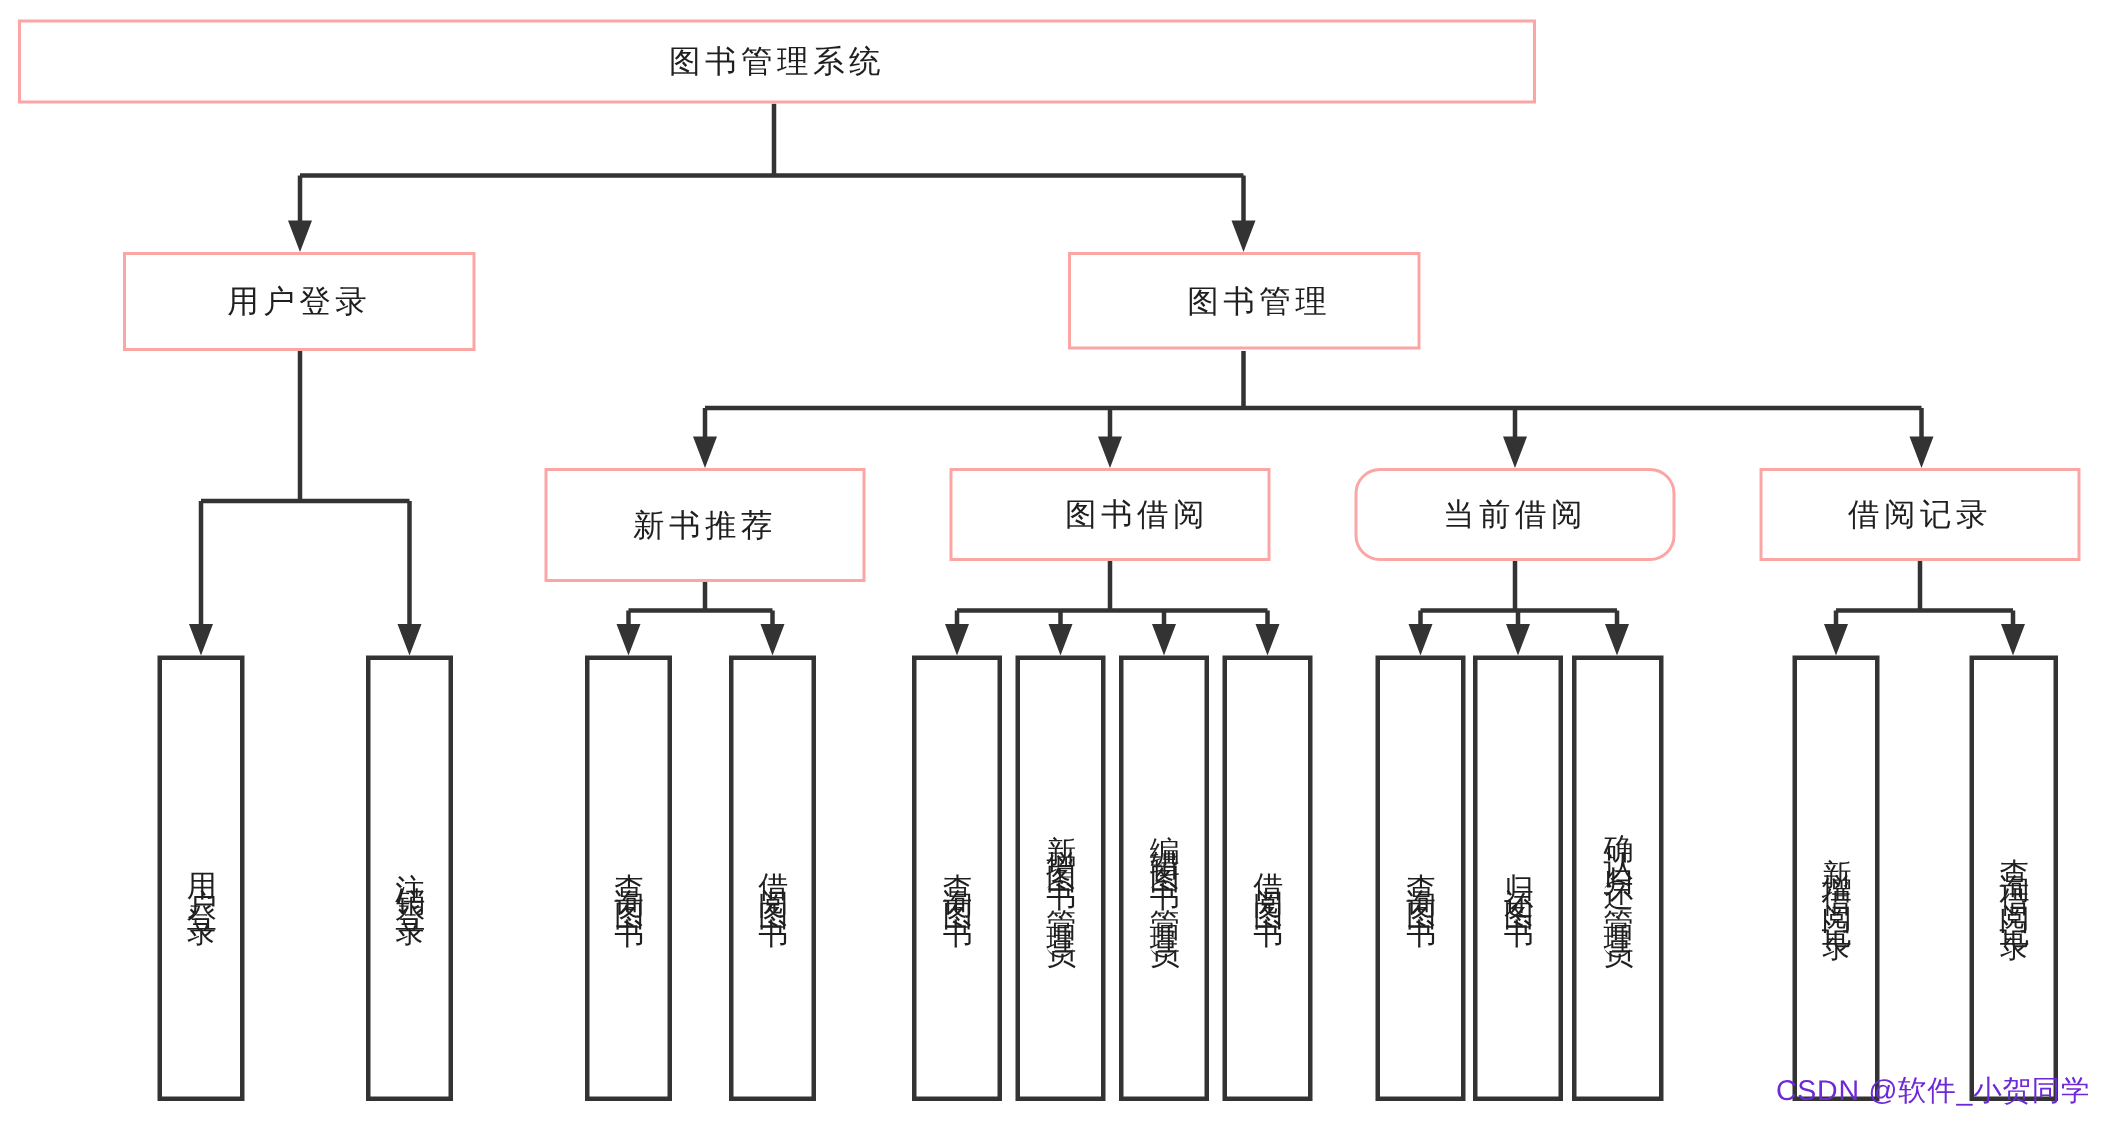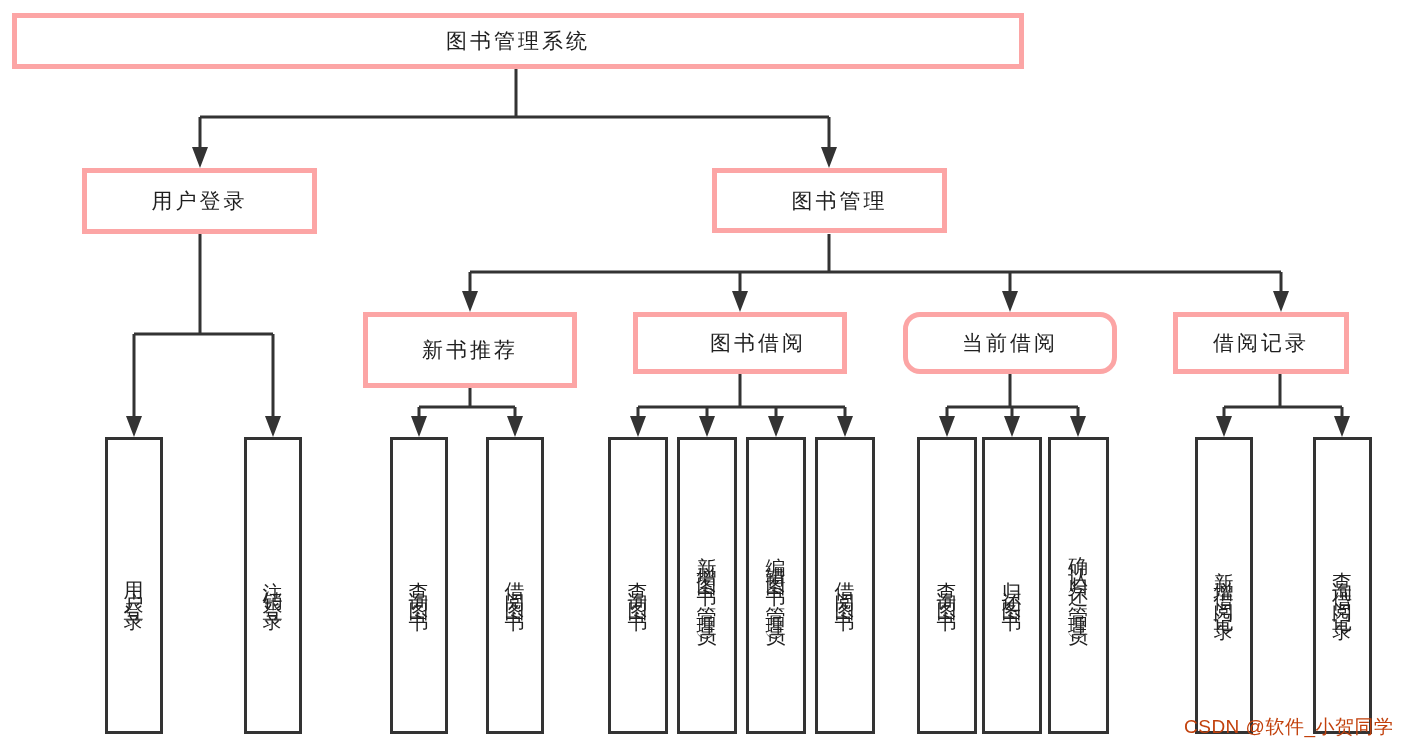--- a/index.html
+++ b/index.html
@@ -18,21 +18,21 @@
   }
   .connector-svg {
     position: absolute;
     left: 0;
     top: 0;
     pointer-events: none;
   }
   .hnode {
     position: absolute;
     box-sizing: border-box;
-    border: 5px solid #fca5a5;
+    border: 2px solid #fca5a5;
     background: #ffffff;
     display: flex;
     align-items: center;
     justify-content: center;
     font-size: 21px;
     letter-spacing: 3px;
     white-space: nowrap;
   }
   .hnode.root { font-size: 21px; }
   .vnode {
@@ -51,21 +51,21 @@
     text-orientation: mixed;
     font-size: 20px;
     letter-spacing: 10px;
     line-height: 1;
   }
   .watermark {
     position: absolute;
     left: 1184px;
     top: 714px;
     font-size: 19px;
-    color: #c2410c;
+    color: #6d28d9;
     letter-spacing: 0.5px;
     white-space: nowrap;
     z-index: 5;
   }
 </style>
 </head>
 <body>
 
 <div class="canvas">
 
@@ -127,21 +127,21 @@
   </svg>
 
   <div class="hnode root" style="left:12px; top:13px; width:1012px; height:56px;">图书管理系统</div>
 
   <div class="hnode" style="left:82px; top:168px; width:235px; height:66px;">用户登录</div>
   <div class="hnode" style="left:712px; top:168px; width:235px; height:65px;padding-left:20px;">图书管理</div>
 
   <div class="hnode" style="left:363px; top:312px; width:214px; height:76px;">新书推荐</div>
   <div class="hnode" style="left:633px; top:312px; width:214px; height:62px;padding-left:36px;">图书借阅</div>
   <div class="hnode" style="left:903px; top:312px; width:214px; height:62px;border-radius:17px;">当前借阅</div>
-  <div class="hnode" style="left:1173px; top:312px; width:176px; height:62px;">借阅记录</div>
+  <div class="hnode" style="left:1173px; top:312px; width:214px; height:62px;">借阅记录</div>
 
   <div class="vnode" style="left:105px; width:58px;">
     <span class="vtext">用户登录</span>
   </div>
   <div class="vnode" style="left:244px; width:58px;">
     <span class="vtext">注销登录</span>
   </div>
 
   <div class="vnode" style="left:390px; width:58px;">
     <span class="vtext">查询图书</span>

